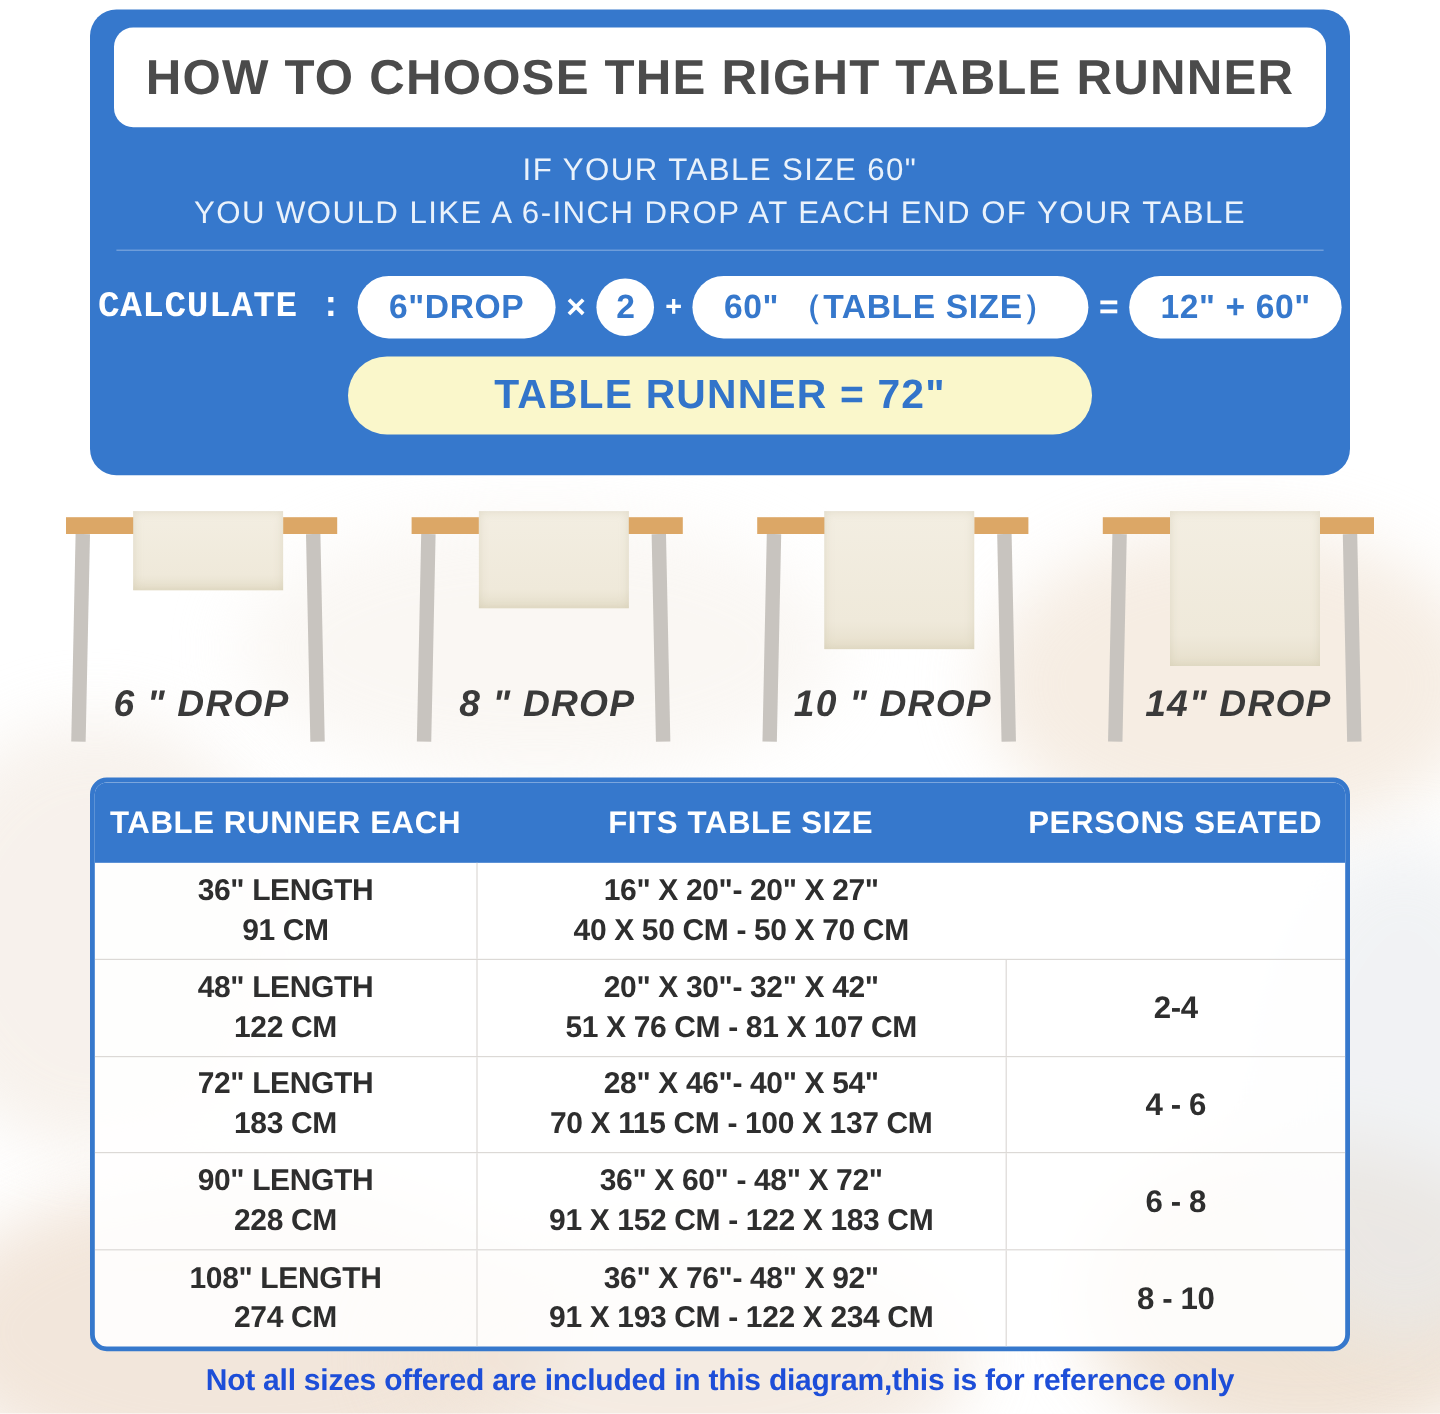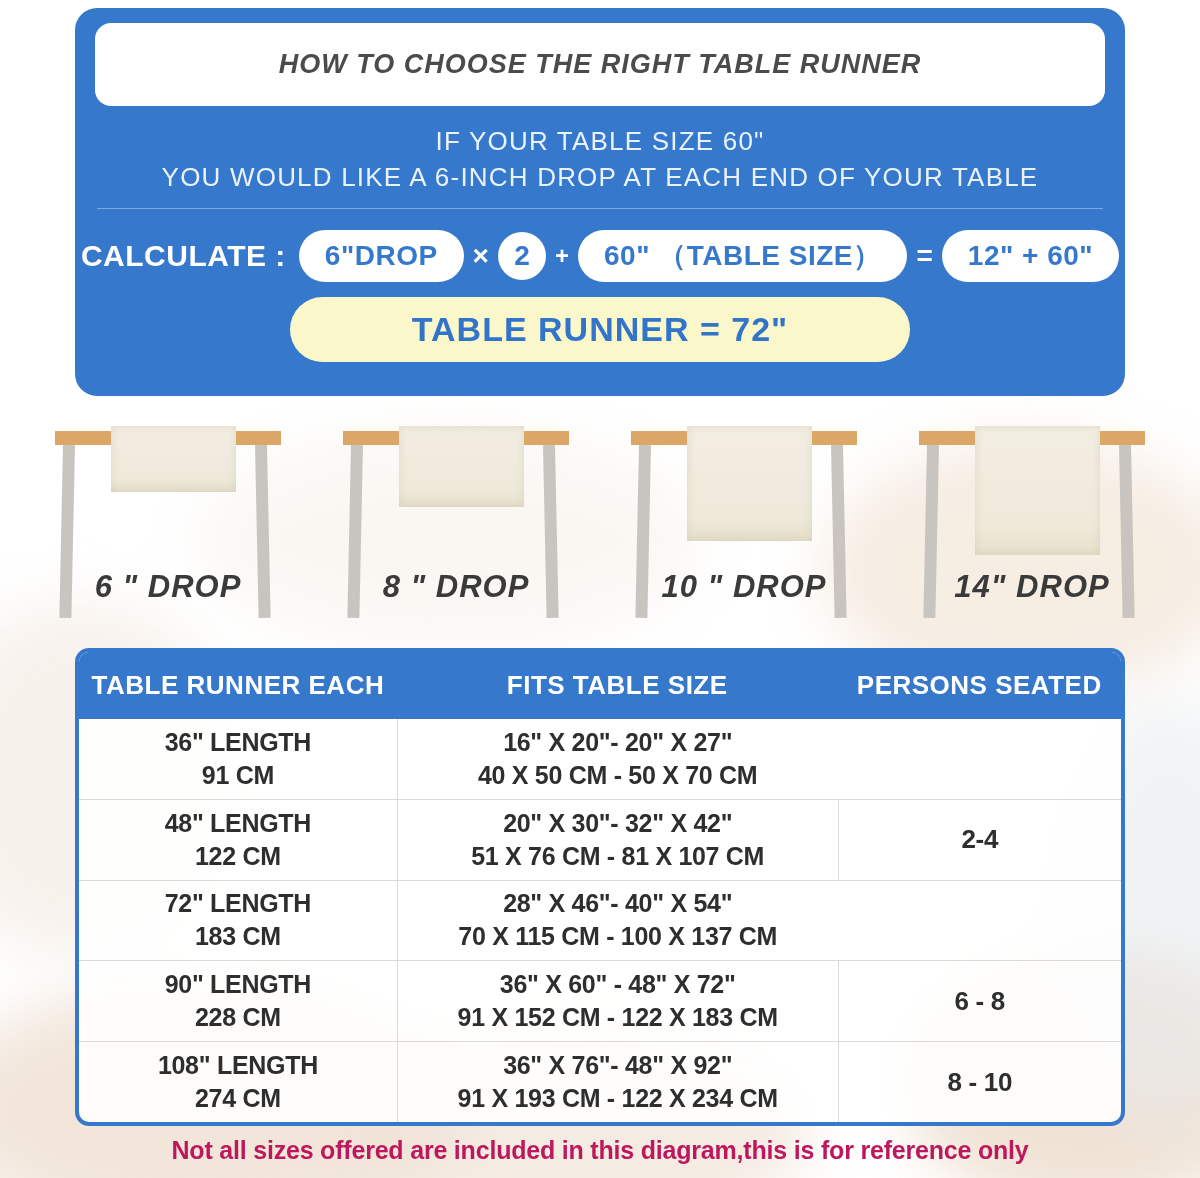--- a/index.html
+++ b/index.html
@@ -25,31 +25,31 @@
   
   .hero {
     position:absolute; left:75px; top:8px; width:1050px; height:388px;
     background:#3678cc; border-radius:22px; text-align:center;
   }
   .title-card {
     margin:15px 20px 0; height:83px; background:#ffffff; border-radius:16px;
     display:flex; align-items:center; justify-content:center;
   }
   .title-card span {
-    font-size:27px; font-weight:900; font-style:italic; color:#4b4b4b;
+    font-size:41px; font-weight:900; color:#4b4b4b;
     letter-spacing:1px; white-space:nowrap;
   }
   .intro { margin-top:17px; color:#eaf2fb; font-size:26px; letter-spacing:1.2px; }
   .intro div { line-height:36px; }
   .hero-divider { margin:13px 22px 0; height:1px; background:rgba(255,255,255,.35); }
 
   .calc-row {
     margin-top:21px; display:flex; align-items:center; justify-content:center; gap:9px;
   }
-  .calc-label { color:#ffffff; font-size:30px; font-weight:bold; letter-spacing:.5px; margin-right:4px; }
+  .calc-label { color:#ffffff; font-size:30px; font-weight:bold; letter-spacing:.5px; margin-right:4px;font-family:Liberation Mono, monospace; }
   .pill {
     background:#ffffff; color:#3678cc; font-weight:bold; font-size:28px;
     height:52px; border-radius:26px; display:flex; align-items:center; justify-content:center;
     padding:0 26px; letter-spacing:.5px; white-space:nowrap;
   }
   .op { color:#ffffff; font-size:28px; font-weight:bold; }
   .op-small { font-size:24px; }
   .circle {
     background:#ffffff; color:#3678cc; font-weight:bold; font-size:28px;
     width:48px; height:48px; border-radius:50%;
@@ -104,21 +104,21 @@
     display:flex; flex-direction:column; align-items:center; justify-content:center;
     color:#2e2e2e; font-weight:bold; font-size:25px; line-height:33px; letter-spacing:-0.3px;
     text-align:center;
   }
   .tcell.col2, .tcell.col3 { border-left:1px solid #dcd9d6; }
   .persons { font-size:26px; }
 
   
   .footer-note {
     position:absolute; left:0; right:0; top:1136px; text-align:center;
-    font-size:25px; font-weight:bold; color:#be185d; letter-spacing:-0.2px;
+    font-size:25px; font-weight:bold; color:#1d4ed8; letter-spacing:-0.2px;
   }
 </style>
 </head>
 <body>
 
 <div class="page">
 
   <div class="bg-blob blob-a"></div>
   <div class="bg-blob blob-b"></div>
   <div class="bg-blob blob-c"></div>
@@ -220,20 +220,23 @@
 
       <div class="trow">
         <div class="tcell col1">
           <span>72" LENGTH</span>
           <span>183 CM</span>
         </div>
         <div class="tcell col2">
           <span>28" X 46"- 40" X 54"</span>
           <span>70 X 115 CM - 100 X 137 CM</span>
         </div>
+        <div class="tcell col3 persons">
+          <span>4 - 6</span>
+        </div>
       </div>
 
       <div class="trow">
         <div class="tcell col1">
           <span>90" LENGTH</span>
           <span>228 CM</span>
         </div>
         <div class="tcell col2">
           <span>36" X 60" - 48" X 72"</span>
           <span>91 X 152 CM - 122 X 183 CM</span>

